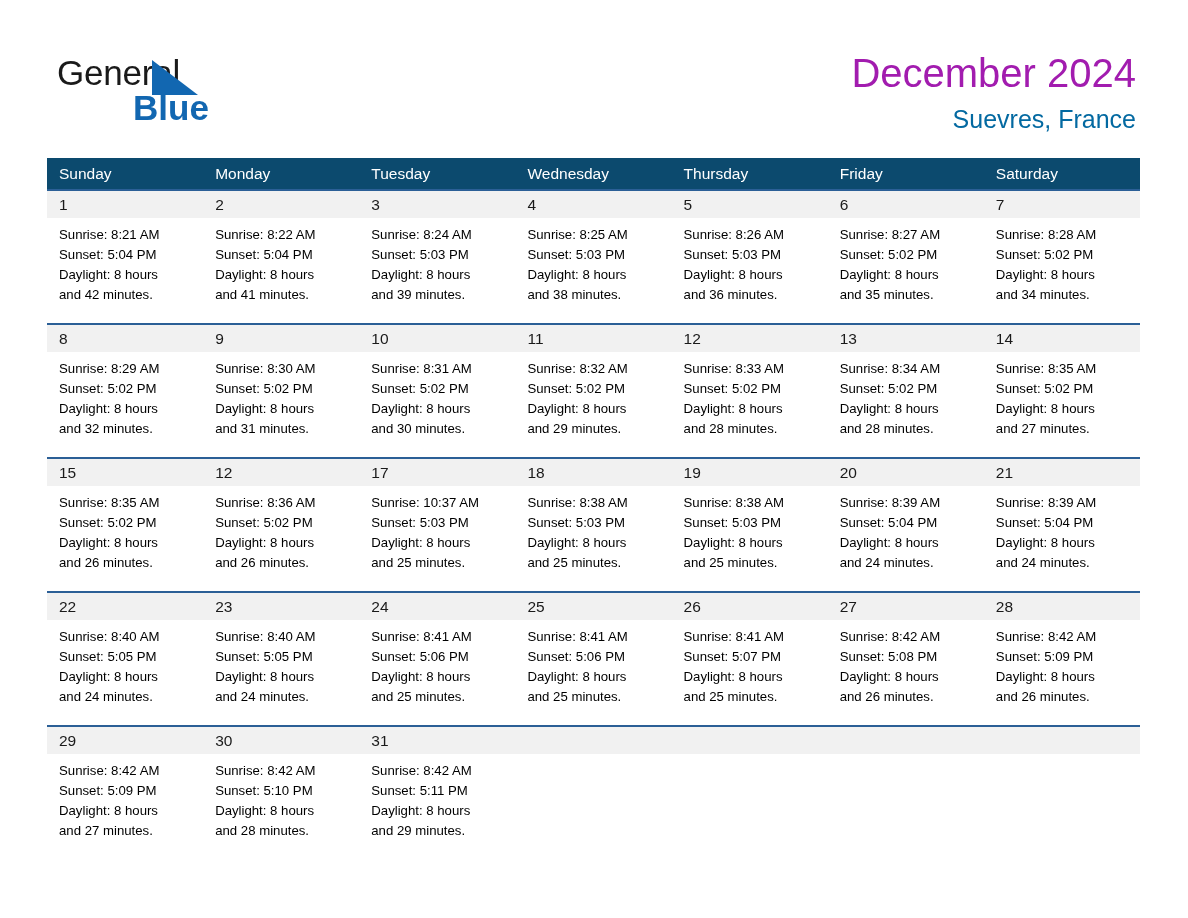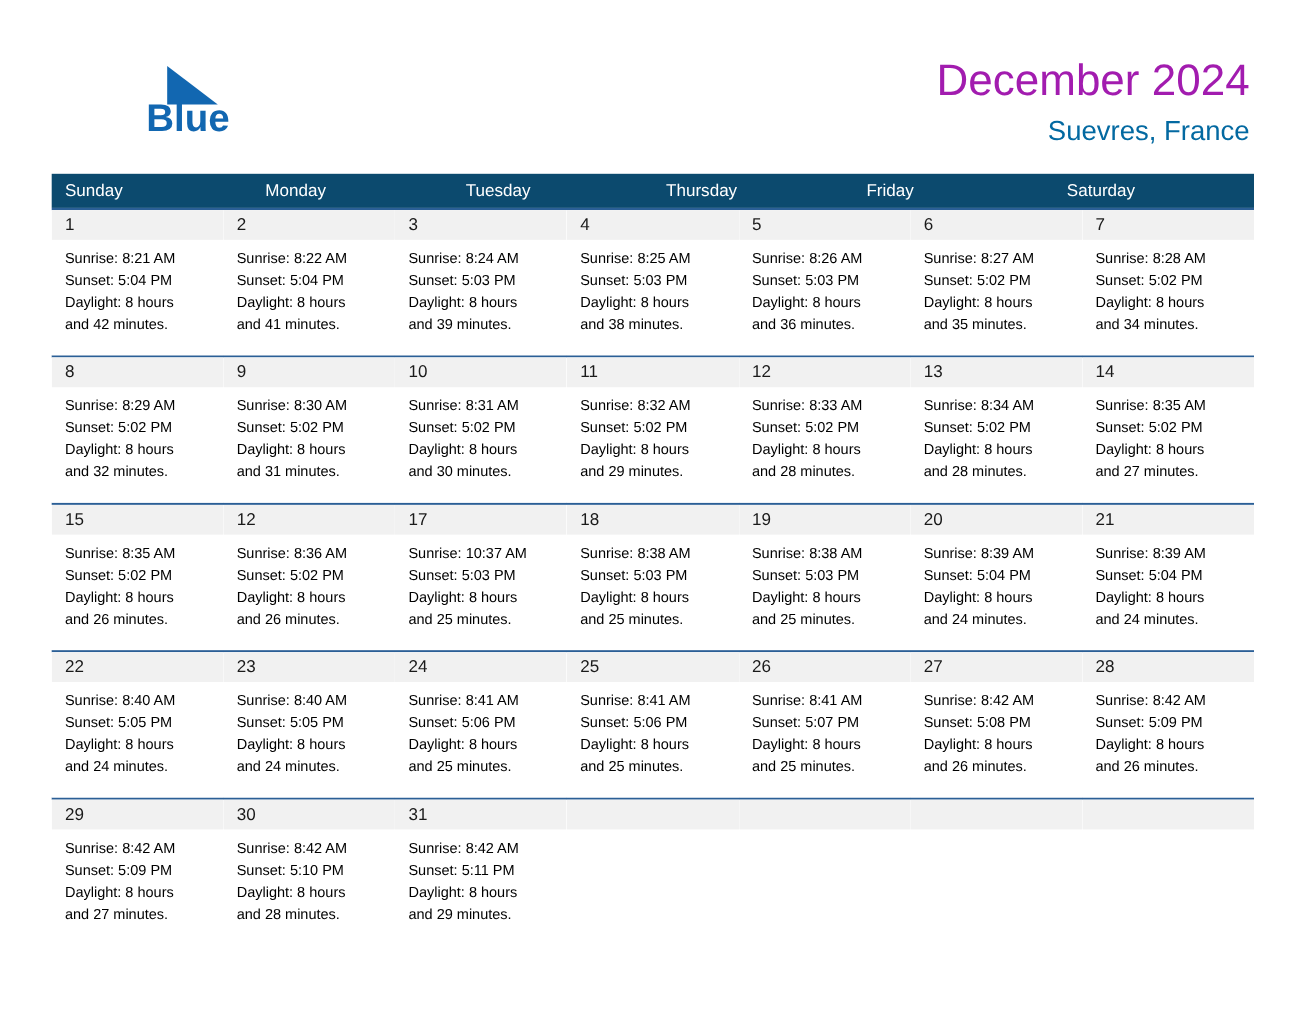--- a/index.html
+++ b/index.html
@@ -155,37 +155,39 @@
   }
 </style>
 </head>
 <body>
 
 <div class="page">
 
   <div class="header">
 
     <div class="logo">
+      <span class="logo-general">General</span>
       <span class="logo-tri"></span>
       <span class="logo-blue">Blue</span>
     </div>
 
     <div class="title-block">
       <div class="cal-title">December 2024</div>
       <div class="cal-subtitle">Suevres, France</div>
     </div>
 
   </div>
 
   <div class="calendar">
 
     <div class="dow-row">
       <div class="dow-cell">Sunday</div>
       <div class="dow-cell">Monday</div>
       <div class="dow-cell">Tuesday</div>
+      <div class="dow-cell">Wednesday</div>
       <div class="dow-cell">Thursday</div>
       <div class="dow-cell">Friday</div>
       <div class="dow-cell">Saturday</div>
     </div>
 
     <div class="week-row">
       <div class="day-cell">
         <div class="daynum-band">
             <span class="daynum">1</span>
           </div>

